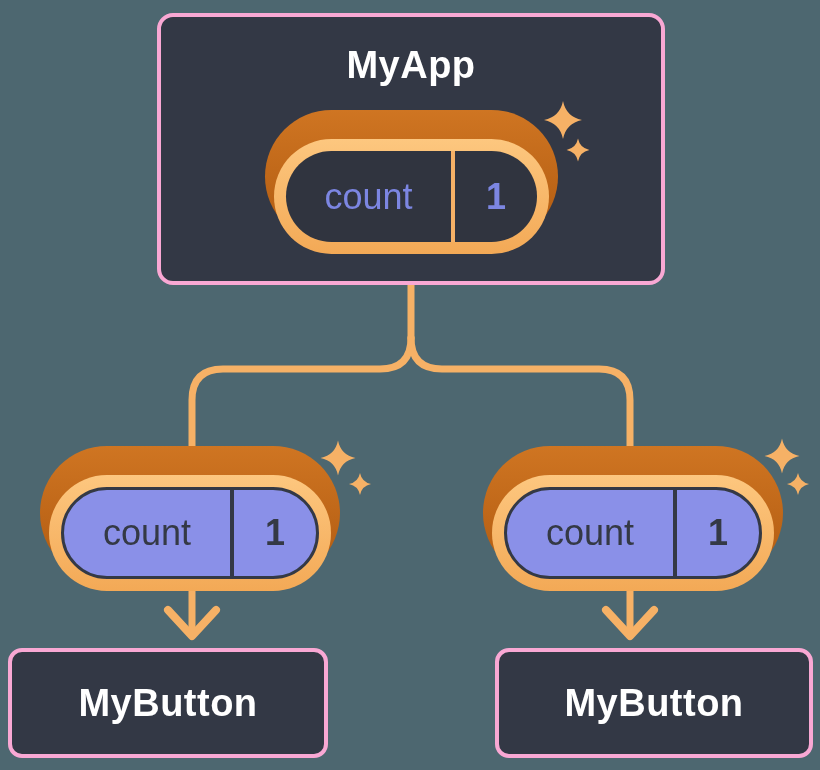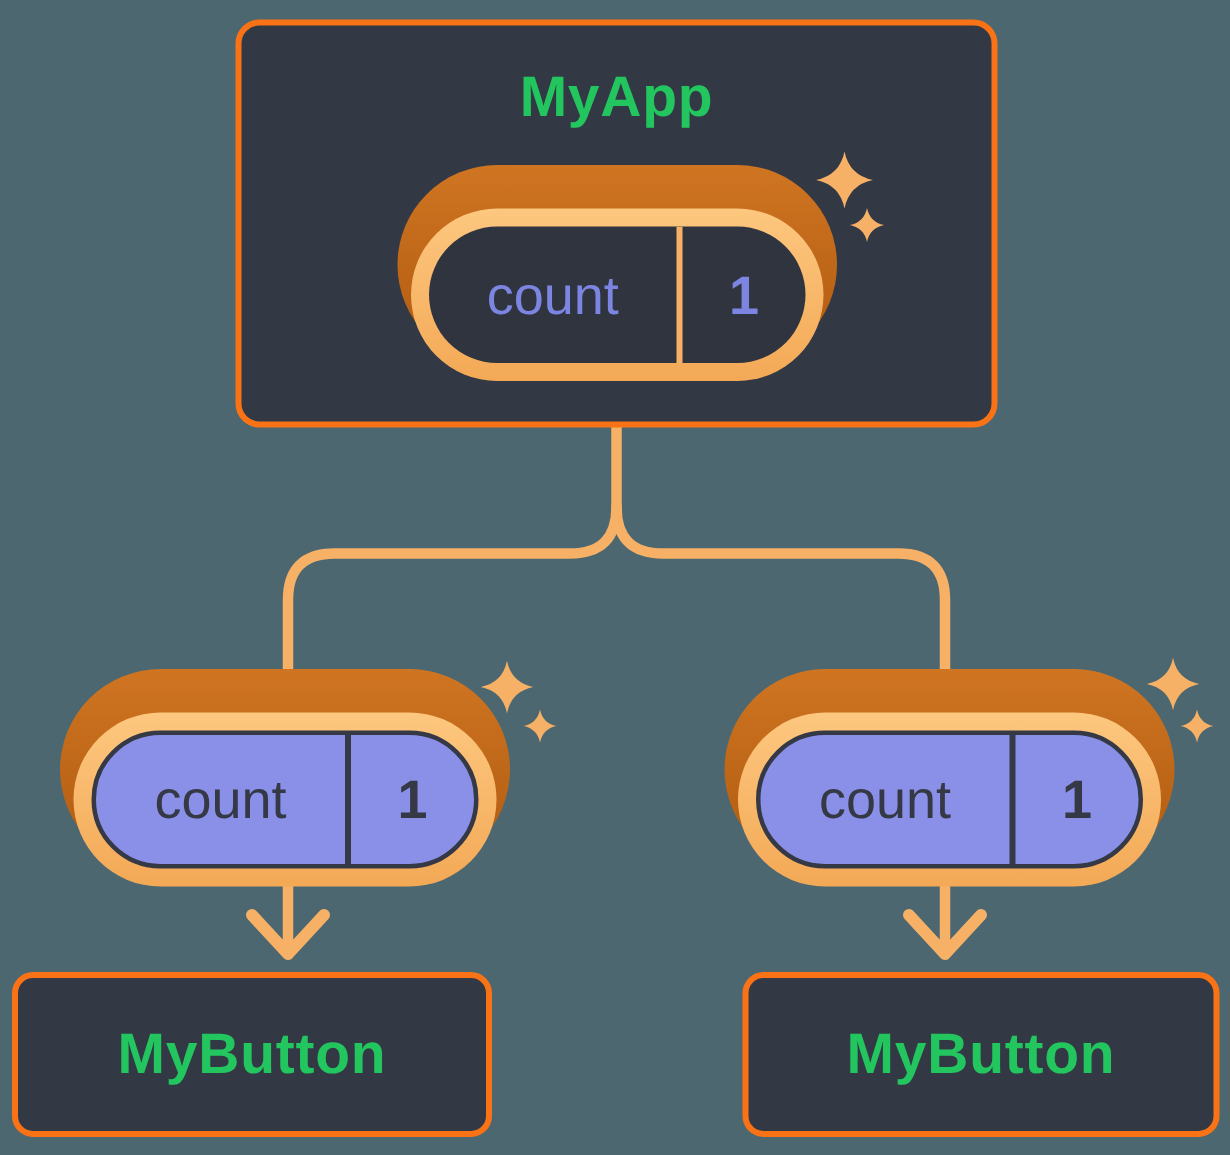--- a/index.html
+++ b/index.html
@@ -7,22 +7,22 @@
     width:820px;height:770px;position:relative;overflow:hidden;
     background:#4d6770;
     font-family:"Liberation Sans", sans-serif;
   }
   .layer{position:absolute;left:0;top:0;width:820px;height:770px;}
   #lines-layer{z-index:1;}
   #sparkle-layer{z-index:4;pointer-events:none;}
 
   .node{
     position:absolute;box-sizing:border-box;
-    background:#333845;border:4px solid #f97316;border-radius:16px;
-    color:#22c55e;z-index:2;
+    background:#333845;border:4px solid #f9a8d4;border-radius:16px;
+    color:#ffffff;z-index:2;
   }
   .node-myapp{left:157px;top:13px;width:508px;height:272px;}
   .node-myapp .node-title{
     margin-top:27px;text-align:center;
     font-size:38px;font-weight:bold;letter-spacing:.5px;
   }
   .node-button{display:flex;align-items:center;justify-content:center;border-radius:14px;}
   .node-button-left{left:8px;top:648px;width:320px;height:110px;}
   .node-button-right{left:495px;top:648px;width:318px;height:110px;}
   .node-button .node-title{font-size:38px;font-weight:bold;letter-spacing:.5px;}

